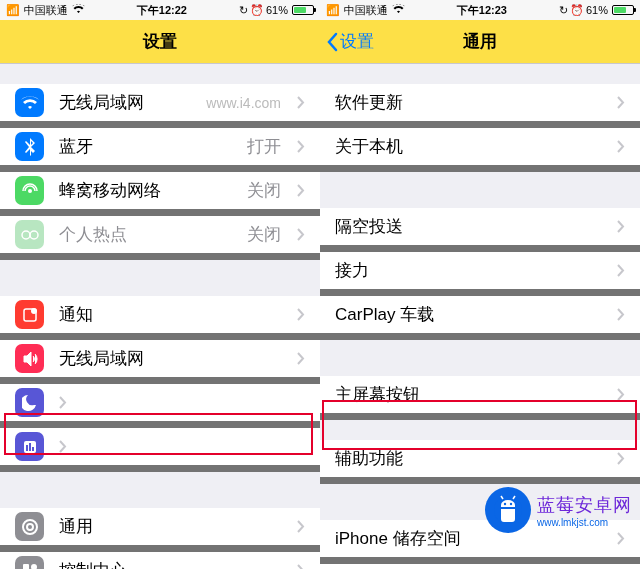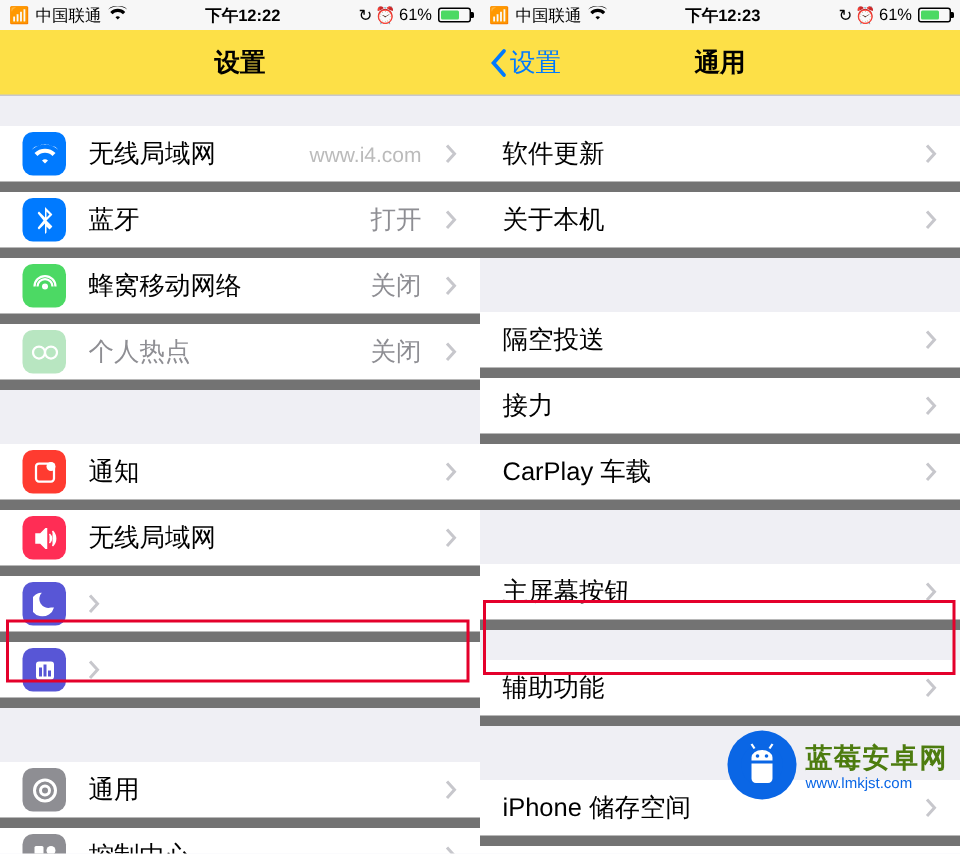--- a/index.html
+++ b/index.html
@@ -21,21 +21,21 @@
 .row .lbl{flex:1;font-size:17px;color:#000}
 .row .val{font-size:17px;color:#8e8e93;margin-right:16px}
 .row .chev{color:#c7c7cc}
 .row.muted .lbl{color:#8e8e93}
 .gap{height:36px;background:#efeff4}
 .gap.sm{height:20px}
 .highlight{position:absolute;border:2px solid #e4002b;pointer-events:none}
 .logo{position:absolute;right:8px;bottom:36px;display:flex;align-items:center;gap:6px}
 .logo .mascot{width:46px;height:46px;background:#0a66e5;border-radius:50%;display:flex;align-items:center;justify-content:center}
 .logo .txt{text-align:left}
-.logo .cn{font-size:18px;font-weight:700;color:#4d7c0f;letter-spacing:1px}
+.logo .cn{font-size:18px;font-weight:400;color:#6d28d9;letter-spacing:1px}
 .logo .url{font-size:10px;color:#0a66e5}
 .batt{display:inline-flex;align-items:center}
 .batt .body{width:22px;height:10px;border:1px solid #000;border-radius:2px;position:relative;margin-left:2px}
 .batt .body::after{content:"";position:absolute;right:-3px;top:2px;width:2px;height:4px;background:#000;border-radius:0 1px 1px 0}
 .batt .fill{position:absolute;left:1px;top:1px;bottom:1px;width:60%;background:#4cd964;border-radius:1px}
 </style>
 </head>
 <body>
 
 <div class="phone left">

